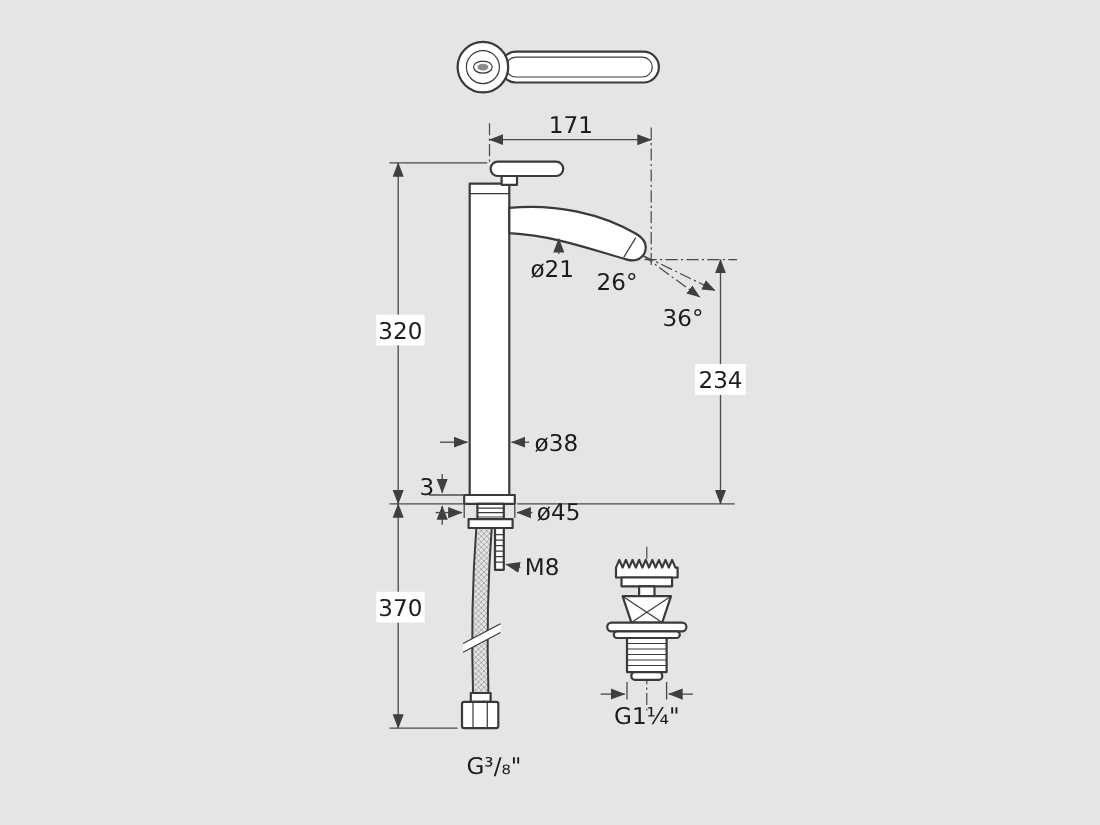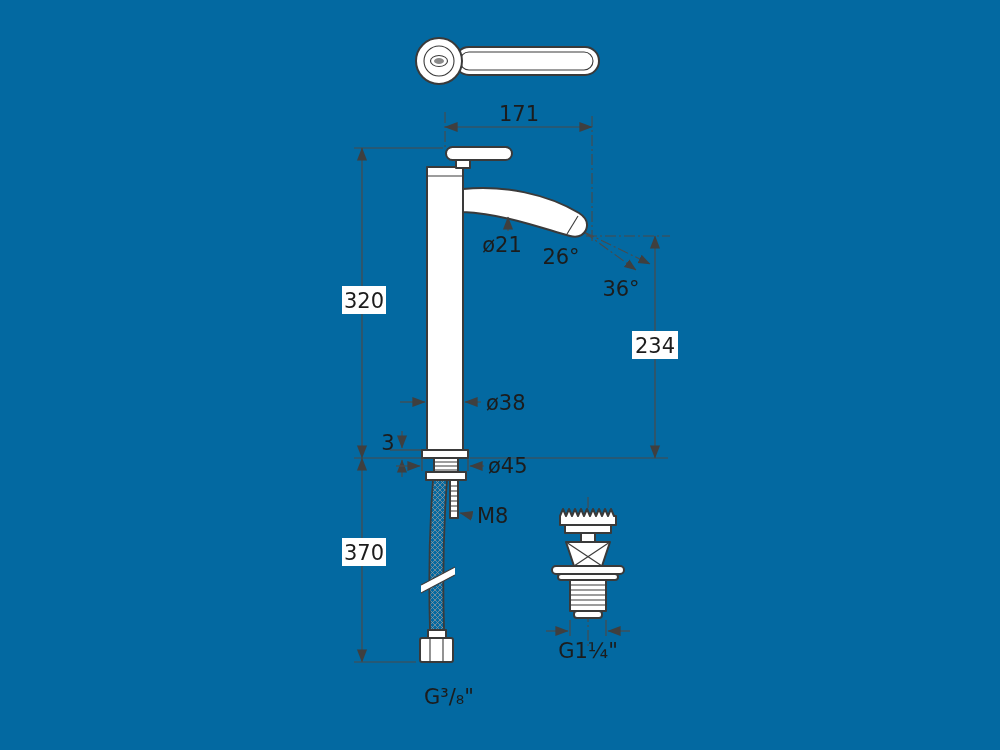--- a/index.html
+++ b/index.html
@@ -1,16 +1,16 @@
 <!DOCTYPE html>
 <html><head>
 <meta charset="utf-8">
 <style>
   html,body{margin:0;padding:0;background:#ffffff;}
-  .canvas{position:relative;width:1000px;height:750px;background:#0369a1;font-family:"DejaVu Sans",sans-serif;}
+  .canvas{position:relative;width:1000px;height:750px;background:#e5e5e5;font-family:"DejaVu Sans",sans-serif;}
   svg{display:block;width:1000px;height:750px;}
   .objf{fill:#ffffff;stroke:#3a3a3a;stroke-width:2;stroke-linejoin:round;}
   .thin{fill:none;stroke:#3a3a3a;stroke-width:1.1;}
   .dim {fill:none;stroke:#4a4a4a;stroke-width:1.2;}
   .cl  {fill:none;stroke:#4a4a4a;stroke-width:1.1;stroke-dasharray:11 3 2 3;}
   .txt {font:21px "DejaVu Sans",sans-serif;fill:#1c1c1c;}
   .bg  {fill:#ffffff;stroke:none;}
 </style>
 </head>
 <body>

